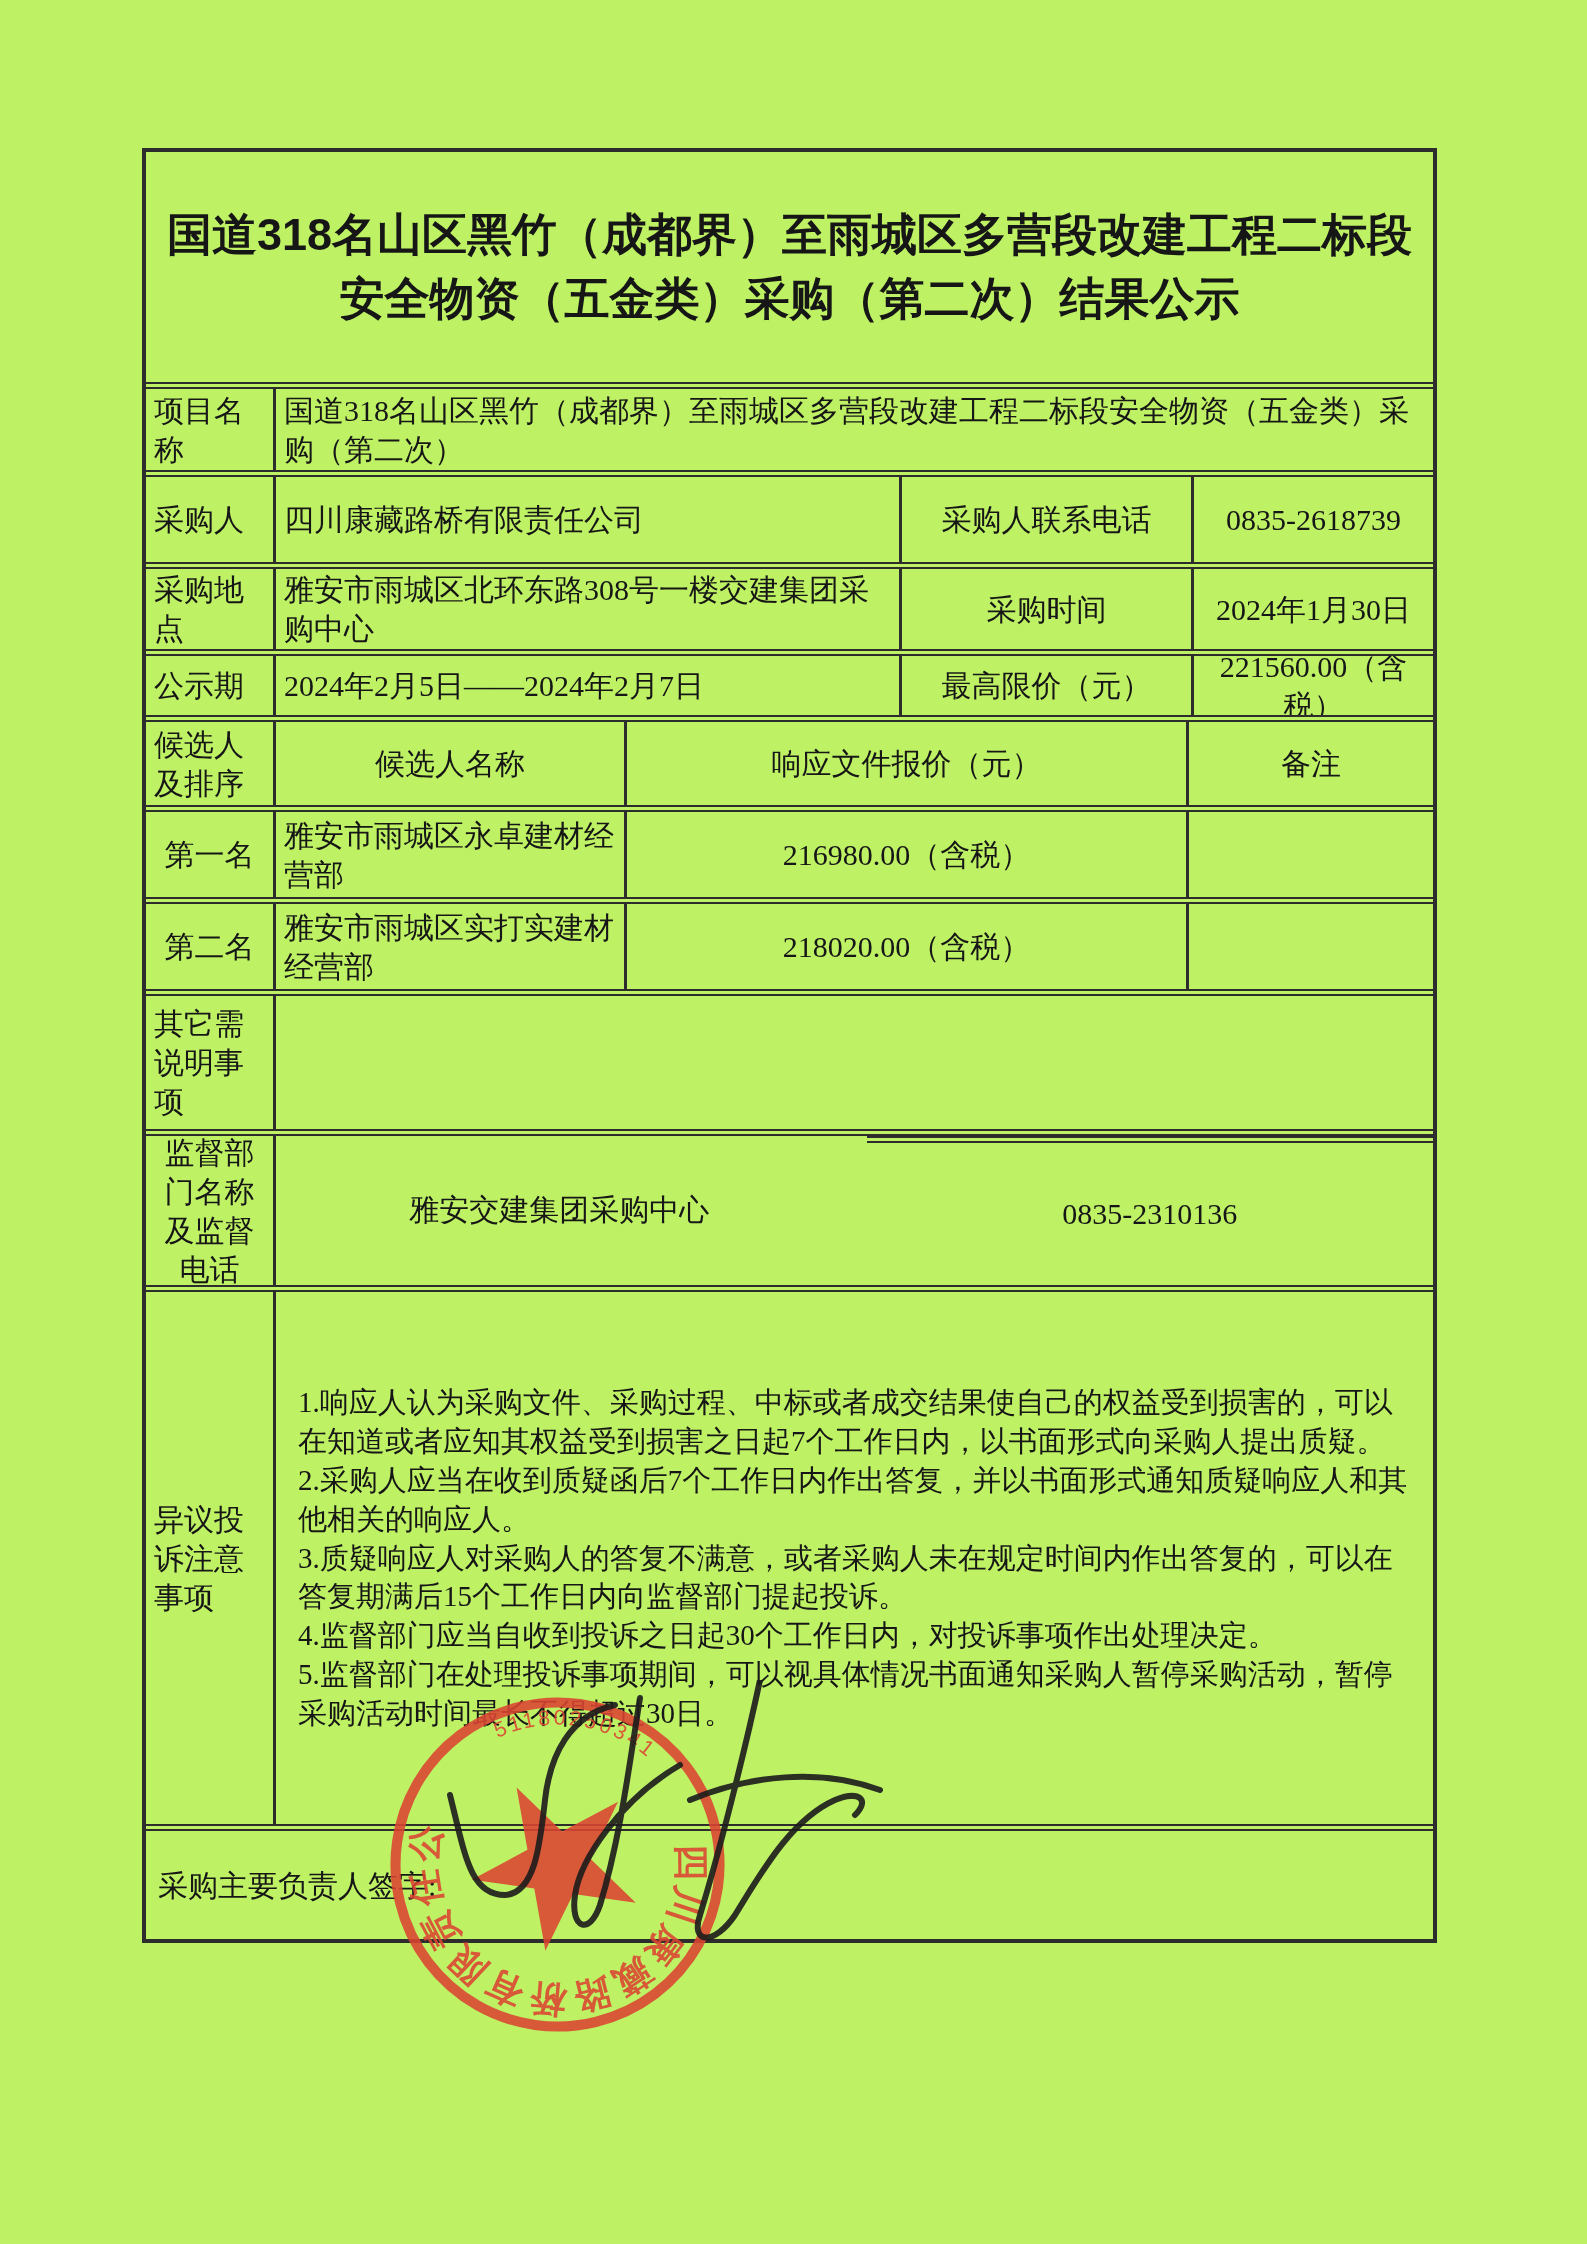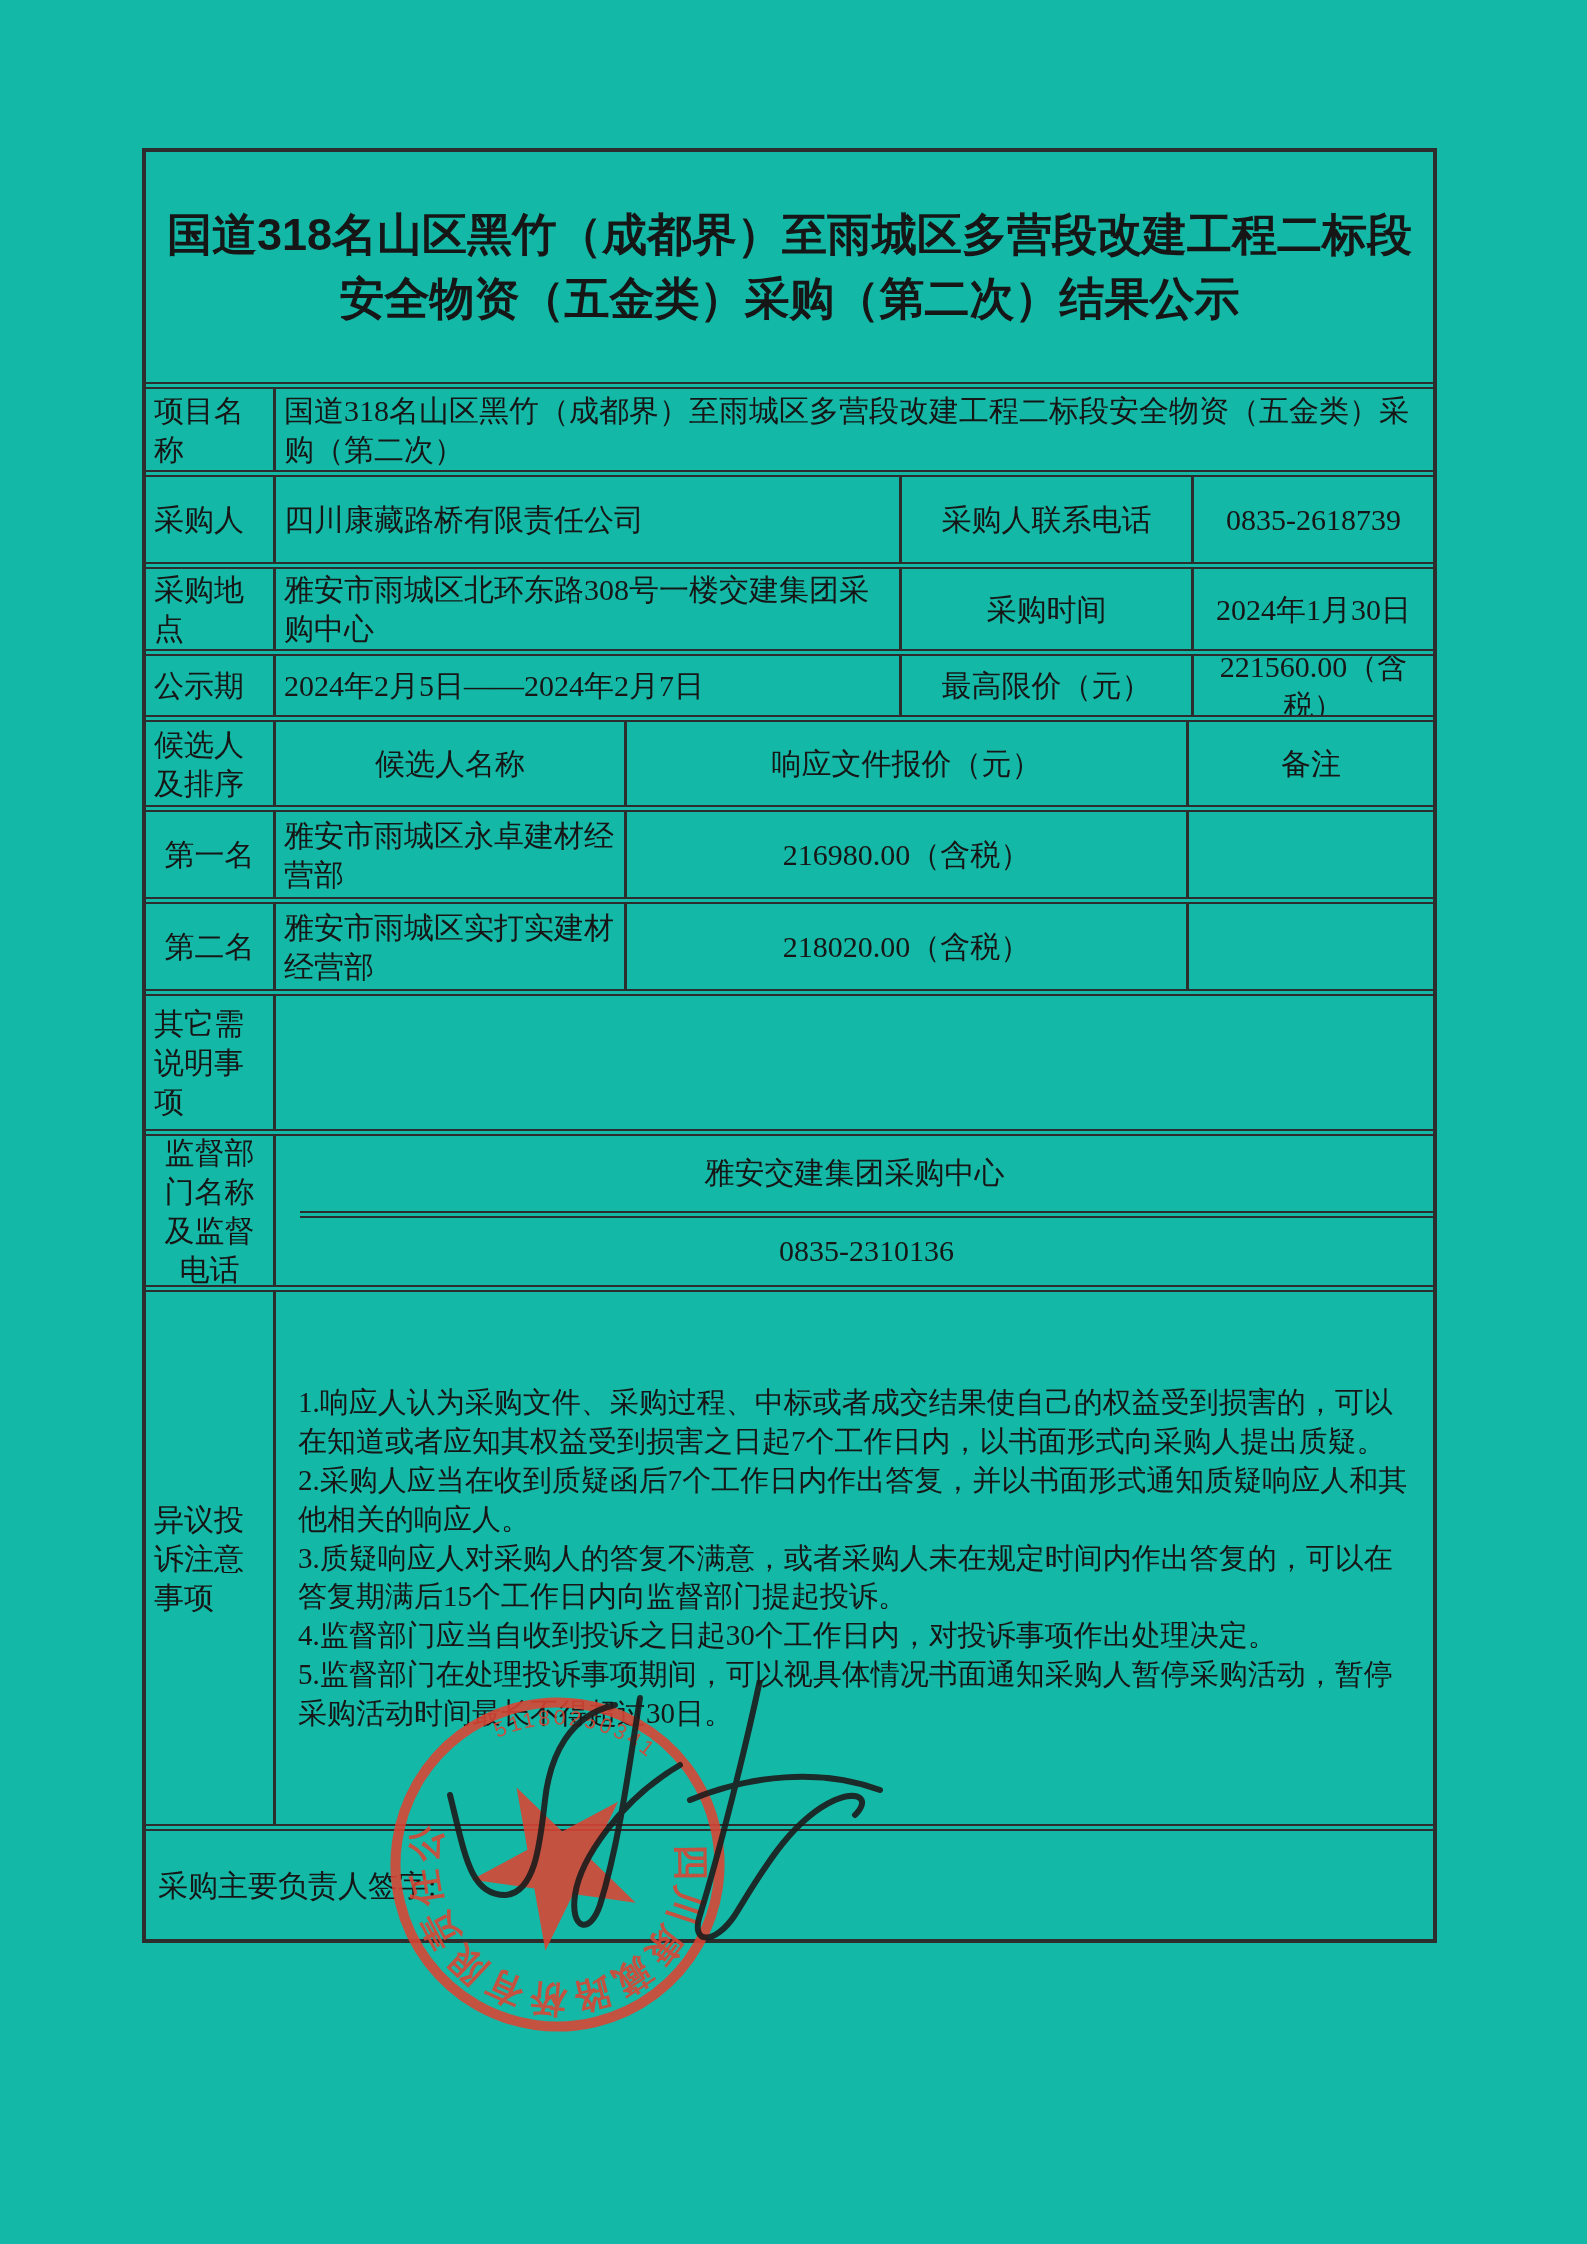--- a/index.html
+++ b/index.html
@@ -1,17 +1,17 @@
 <!DOCTYPE html>
 <html><head>
 <meta charset="utf-8">
 <style>
   html,body{margin:0;padding:0;background:#e8e8e8;}
   .page{
-    position:relative;width:1587px;height:2244px;background:#14b8a6;
+    position:relative;width:1587px;height:2244px;background:#bef264;
     font-family:"Liberation Serif","DejaVu Serif",serif;color:#161616;overflow:hidden;
   }
   .sheet{
     position:absolute;left:142px;top:148px;width:1295px;box-sizing:border-box;
     border:4px solid #2d2d2d;background:transparent;
   }
   .trow{display:flex;box-sizing:border-box;border-top:7px double #2d2d2d;}
   .trow.first{border-top:none;}
   .cell{
     box-sizing:border-box;border-right:3px solid #2d2d2d;
@@ -26,21 +26,21 @@
   .c-last{flex:1 1 auto;justify-content:center;text-align:center;}
   .c-name{flex:0 0 351px;}
   .c-price{flex:0 0 562px;justify-content:center;text-align:center;}
   .title-row{
     height:230px;display:flex;align-items:center;justify-content:center;
     text-align:center;font-family:"Liberation Sans","DejaVu Sans",sans-serif;
     font-weight:bold;font-size:45px;line-height:1.42;padding:0 14px;box-sizing:border-box;
   }
   .h85{height:88px}.h92{height:92px}.h87{height:87px}.h66{height:66px}
   .h90{height:90px}.h140{height:140px}.h156{height:156px}.h539{height:539px}.h93{height:115px}
-  .sup-col{flex:1 1 auto;display:flex;flex-direction:column;}
+  .sup-col{flex:1 1 auto;display:flex;}
   .sup-sub{flex:1 1 50%;display:flex;align-items:center;justify-content:center;
     font-size:30px;box-sizing:border-box;}
   .sup-sub.second{border-top:7px double #2d2d2d;margin-left:24px;}
   .notes{display:block;align-self:center;width:100%;padding:0 14px;box-sizing:border-box;}
   .notes .note-line{font-size:29px;line-height:1.34;text-align:left;}
   .sign-row{padding-left:12px;}
   .stamp-svg{position:absolute;left:355px;top:1662px;width:405px;height:405px;opacity:0.88;}
   .sig-svg{position:absolute;left:420px;top:1680px;width:480px;height:280px;}
 </style>
 </head>

